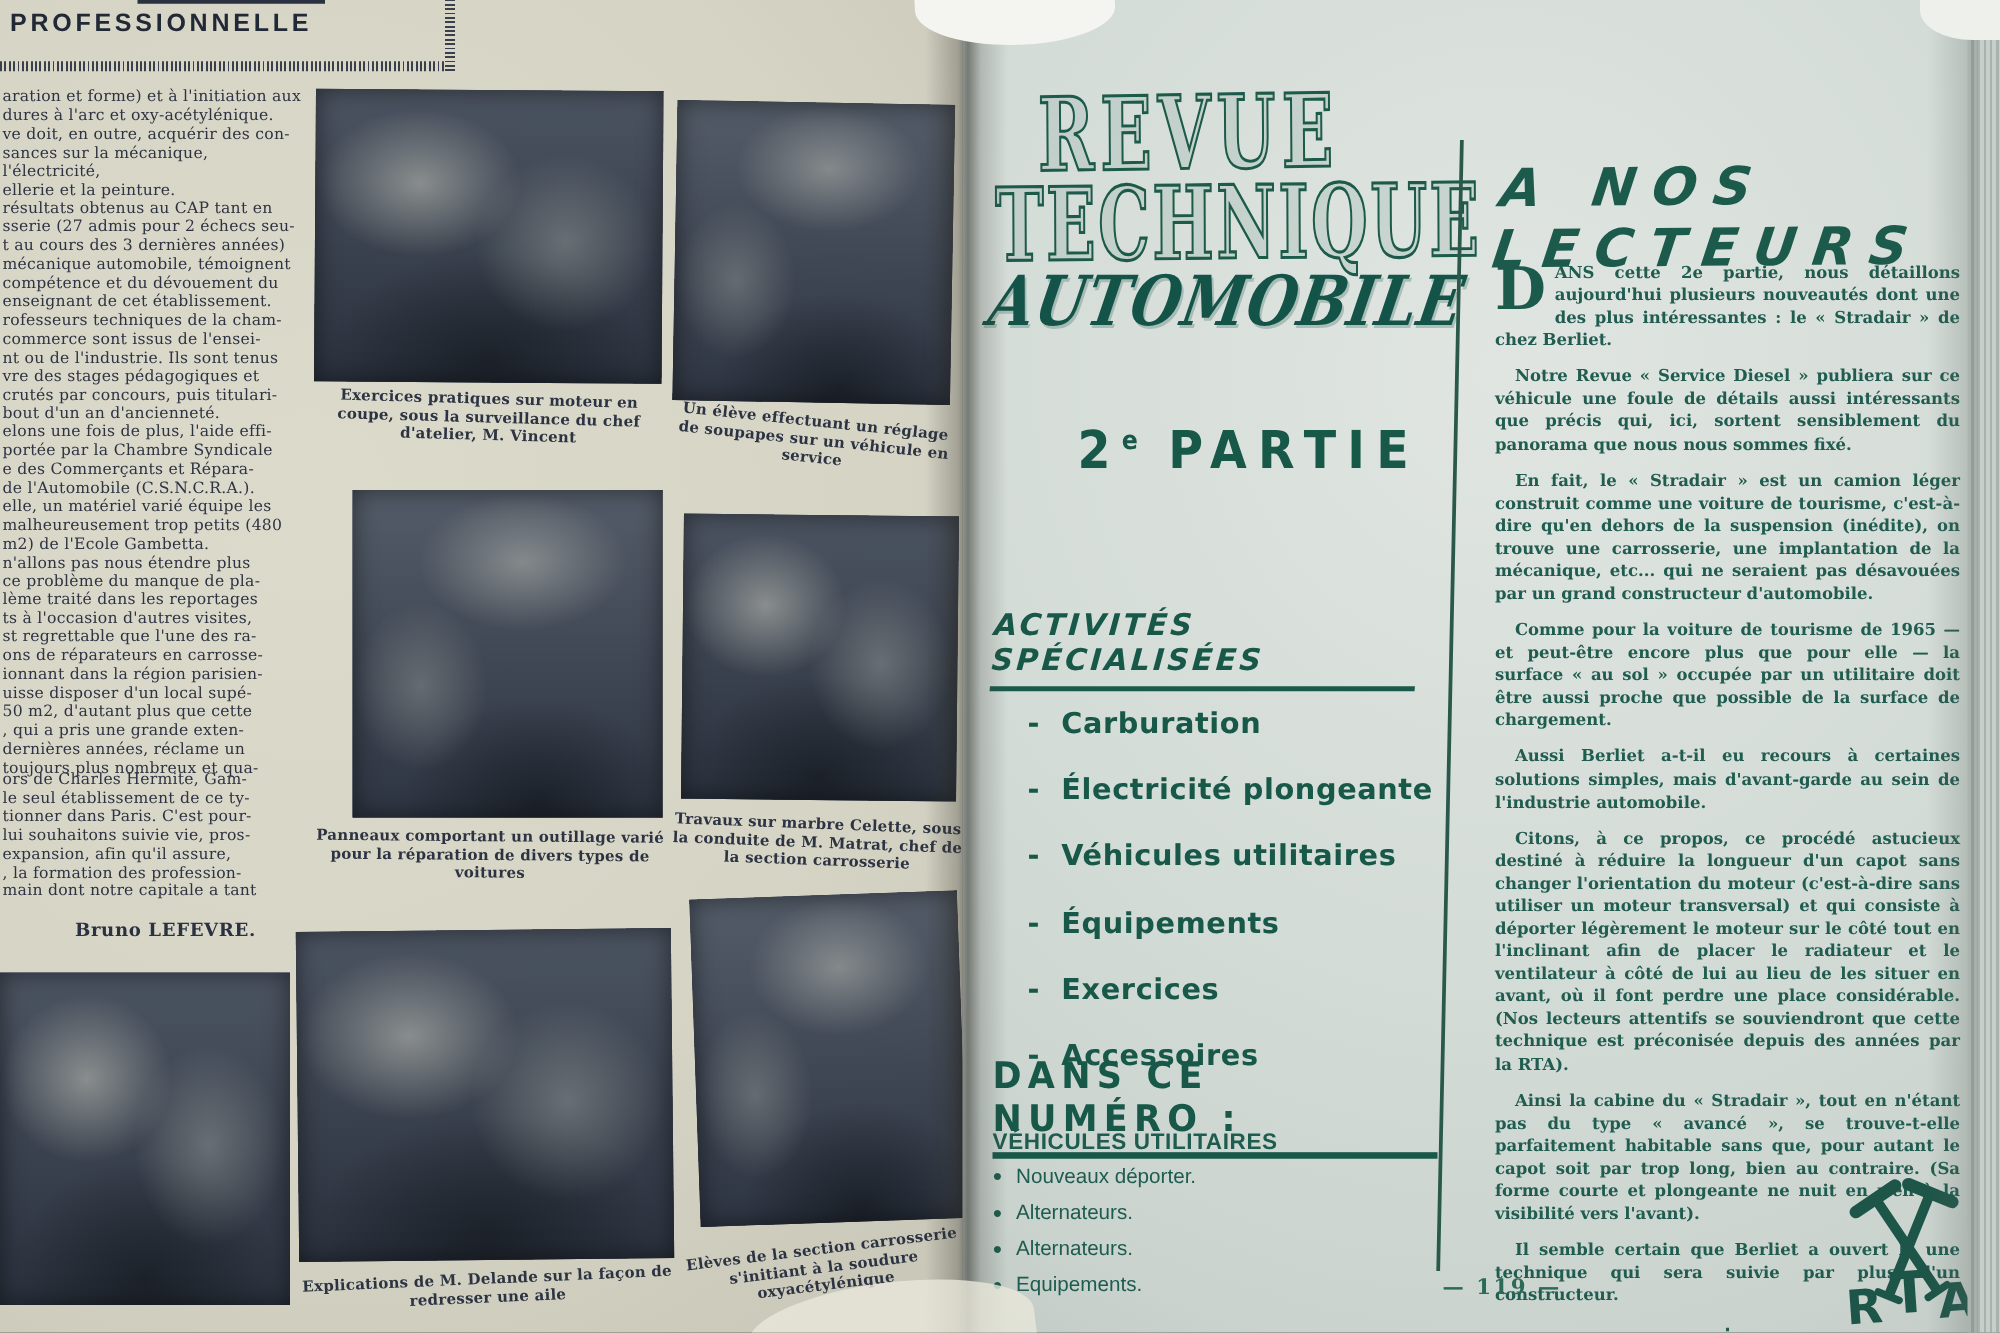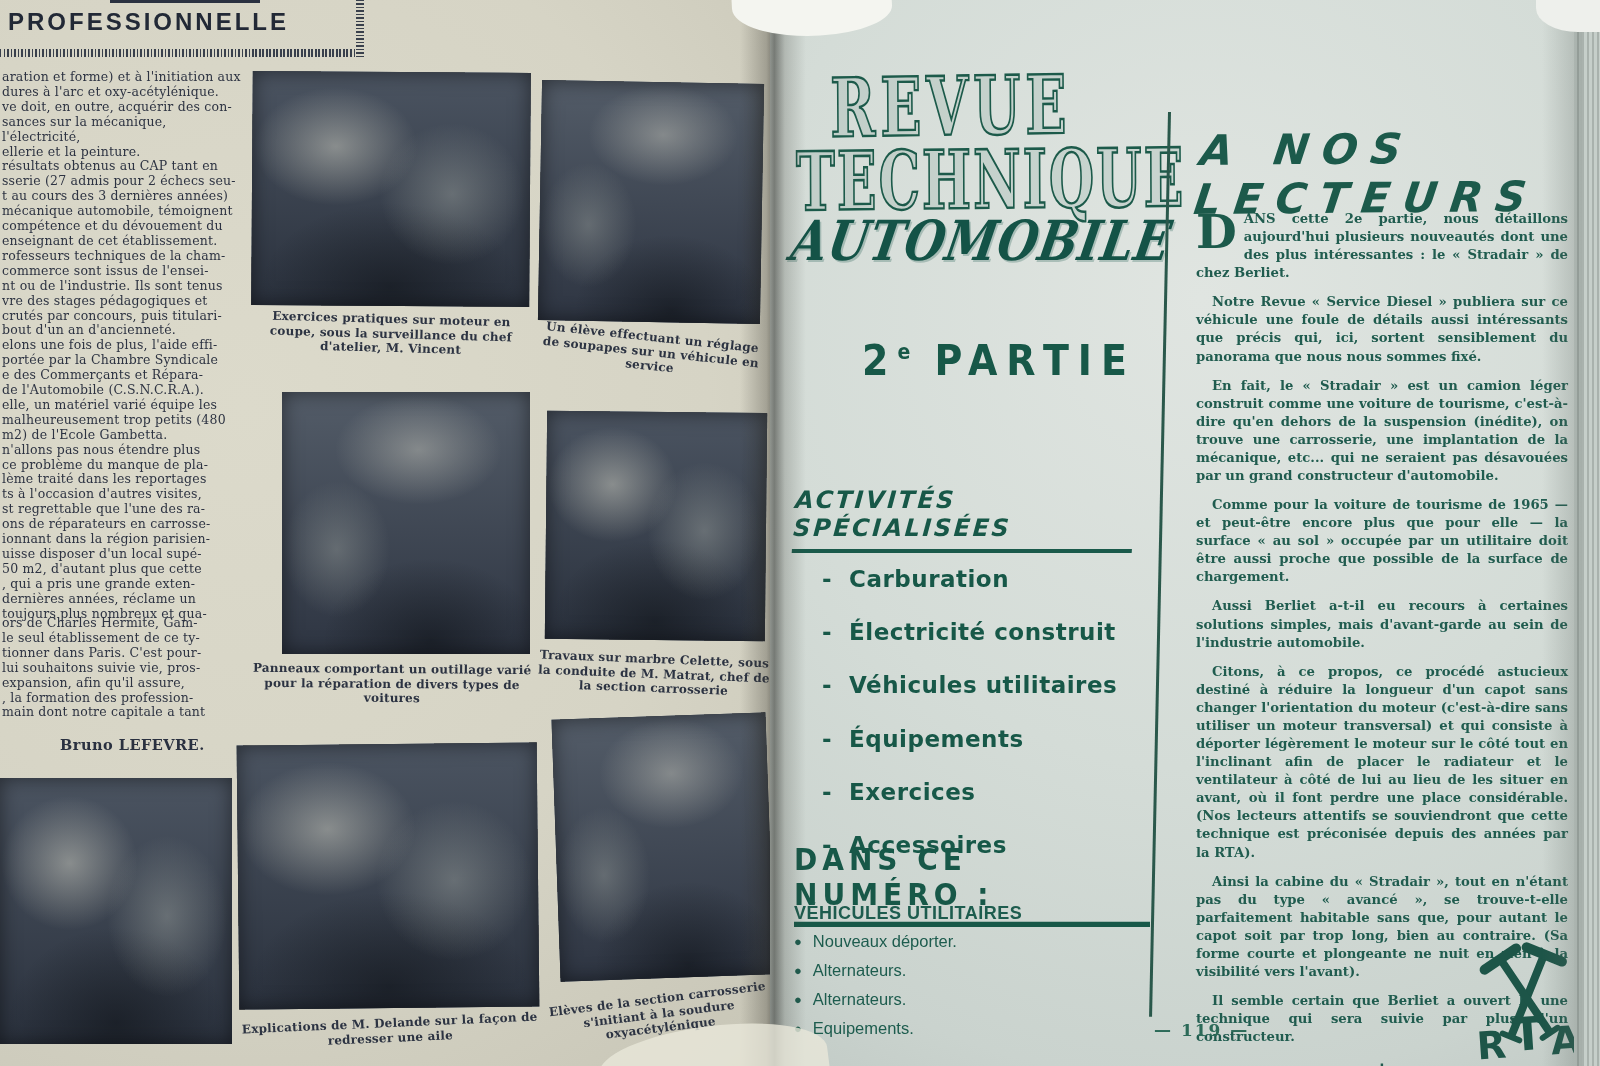--- a/index.html
+++ b/index.html
@@ -16,21 +16,21 @@
     border-radius:0 0 55% 65%;transform:rotate(-3deg);z-index:7;}
   .corner-white{position:absolute;right:-6px;top:-8px;width:70px;height:40px;background:#eef0ec;border-radius:0 0 0 60%;z-index:7;}
   .edge-stripes{position:absolute;right:0;top:0;width:26px;height:1066px;z-index:5;
     background:repeating-linear-gradient(90deg,#c6cfca 0 3px,#a9b2ad 3px 5px);}
   .edge-shade{position:absolute;right:18px;top:0;width:40px;height:1066px;z-index:5;
     background:linear-gradient(90deg,rgba(90,100,95,0) 0%,rgba(90,100,95,.30) 100%);}
   .page-curl{position:absolute;left:598px;top:1026px;width:230px;height:70px;background:#e9e7da;
     border-radius:50% 50% 0 0;transform:rotate(-7deg);z-index:6;opacity:.8;}
 
   
-  .prof-text{position:absolute;left:8px;top:8px;font-size:24px;font-weight:bold;letter-spacing:3px;color:#222936;z-index:2;}
+  .prof-text{position:absolute;left:8px;top:8px;font-size:20px;font-weight:bold;letter-spacing:3px;color:#222936;z-index:2;}
   .hatch-bottom{position:absolute;left:0;top:49px;width:356px;height:8px;
     background:repeating-linear-gradient(90deg,#39404c 0 1.5px,transparent 1.5px 3.5px);}
   .hatch-right{position:absolute;left:356px;top:0;width:8px;height:57px;
     background:repeating-linear-gradient(0deg,#39404c 0 1.5px,transparent 1.5px 3.5px);}
   .box-top-frag{position:absolute;left:110px;top:0;width:150px;height:3px;background:#2a3140;}
 
   
   .col-text{position:absolute;left:2px;width:246px;font-family:"DejaVu Serif",serif;
     font-size:12.5px;line-height:14.9px;color:#2d3342;white-space:pre-line;letter-spacing:.2px;}
   .col-text.b1{top:70px;}
@@ -196,21 +196,21 @@
 <div class="page-right"></div>
 
 <div class="logo-outline lg1">REVUE</div>
 <div class="logo-outline lg2">TECHNIQUE</div>
 <div class="lg3">AUTOMOBILE</div>
 
 <div class="partie"><span>2</span><sup>e</sup>&nbsp;<span>PARTIE</span></div>
 
 <div class="act-title">ACTIVITÉS SPÉCIALISÉES</div>
 <div class="act-item ai0"><span class="dash">-</span><span>Carburation</span></div>
-<div class="act-item ai1"><span class="dash">-</span><span>Électricité construit</span></div>
+<div class="act-item ai1"><span class="dash">-</span><span>Électricité plongeante</span></div>
 <div class="act-item ai2"><span class="dash">-</span><span>Véhicules utilitaires</span></div>
 <div class="act-item ai3"><span class="dash">-</span><span>Équipements</span></div>
 <div class="act-item ai4"><span class="dash">-</span><span>Exercices</span></div>
 <div class="act-item ai5"><span class="dash">-</span><span>Accessoires</span></div>
 
 <div class="num-title">DANS CE NUMÉRO :</div>
 <div class="num-sub">VÉHICULES UTILITAIRES</div>
 <div class="num-item ni0"><span class="dot">●</span><span>Nouveaux déporter.</span></div>
 <div class="num-item ni1"><span class="dot">●</span><span>Alternateurs.</span></div>
 <div class="num-item ni2"><span class="dot">●</span><span>Alternateurs.</span></div>

